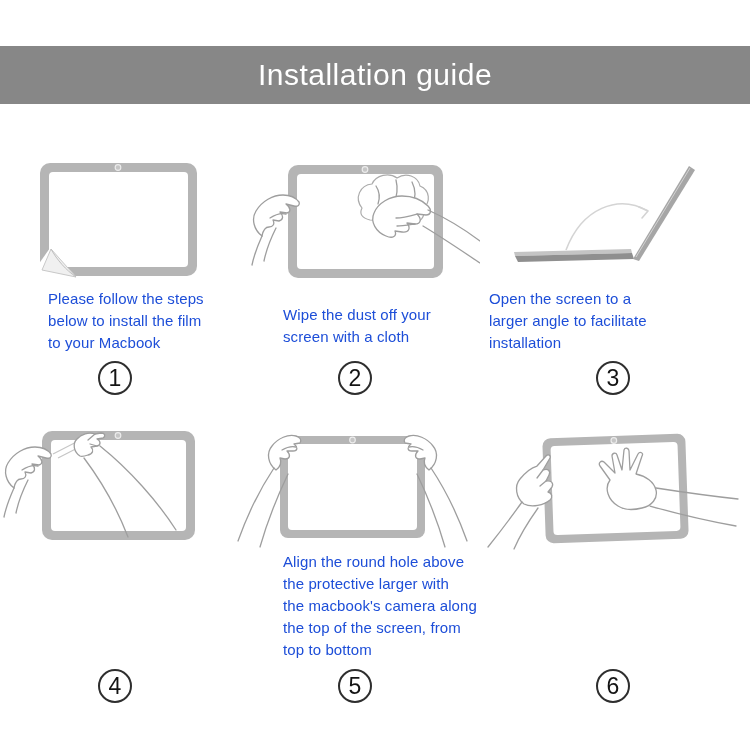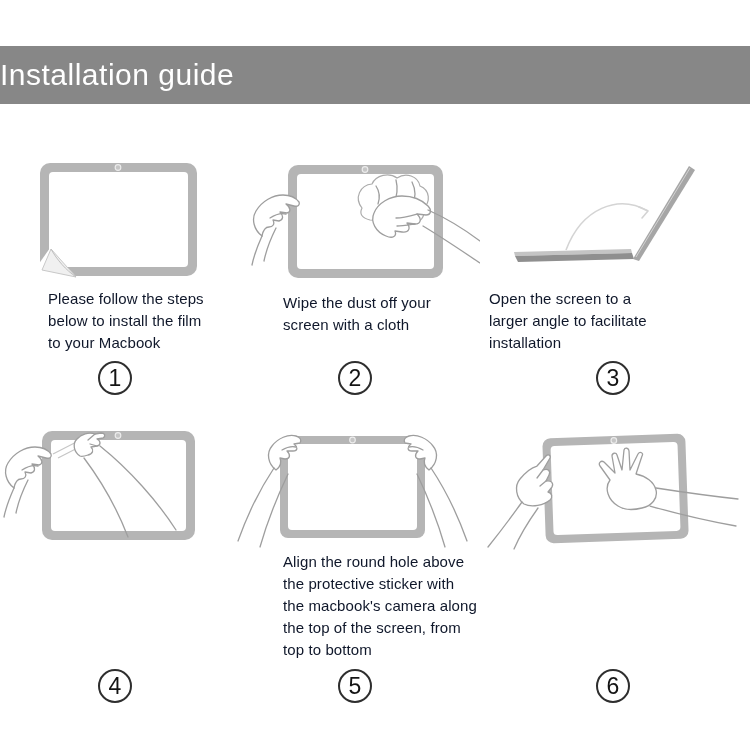--- a/index.html
+++ b/index.html
@@ -2,40 +2,40 @@
 <html><head>
 <meta charset="utf-8">
 <style>
   html,body{margin:0;padding:0;background:#ffffff;}
   .page{
     position:relative;width:750px;height:750px;background:#ffffff;
     font-family:"Liberation Sans","DejaVu Sans",sans-serif;overflow:hidden;
   }
   .banner{
     position:absolute;left:0;top:46px;width:750px;height:58px;
-    background:#878787;display:flex;align-items:center;justify-content:flex-start;
+    background:#878787;display:flex;align-items:center;justify-content:center;
   }
   .banner .title{
     color:#ffffff;font-size:30px;letter-spacing:.5px;line-height:58px;white-space:nowrap;
   }
   .illus{position:absolute;}
   .caption{
-    position:absolute;font-size:15px;line-height:22px;color:#0f172a;
+    position:absolute;font-size:15px;line-height:22px;color:#1d4ed8;
     white-space:pre-line;letter-spacing:.1px;
   }
   .badge{
     position:absolute;width:34px;height:34px;border:2px solid #2e2e2e;border-radius:50%;
     display:flex;align-items:center;justify-content:center;box-sizing:border-box;
     background:#ffffff;
   }
   .badge span{font-size:23px;color:#141414;line-height:1;}
   
   .s1-illus{left:30px;top:148px;}   .s1-cap{left:48px;top:288px;width:200px;}
   .s1-badge{left:98px;top:361px;}
-  .s2-illus{left:250px;top:148px;}  .s2-cap{left:283px;top:292px;width:205px;}
+  .s2-illus{left:250px;top:148px;}  .s2-cap{left:283px;top:304px;width:205px;}
   .s2-badge{left:338px;top:361px;}
   .s3-illus{left:490px;top:150px;}  .s3-cap{left:489px;top:288px;width:225px;}
   .s3-badge{left:596px;top:361px;}
   
   .s4-illus{left:0px;top:418px;}    .s4-cap{left:48px;top:551px;width:205px;}
   .s4-badge{left:98px;top:669px;}
   .s5-illus{left:230px;top:418px;}  .s5-cap{left:283px;top:551px;width:215px;}
   .s5-badge{left:338px;top:669px;}
   .s6-illus{left:480px;top:418px;}  .s6-cap{left:513px;top:551px;width:237px;}
   .s6-badge{left:596px;top:669px;}
@@ -139,21 +139,21 @@
       <path class="ln" d="M58,56 C48,77 38,101 30,129"></path>
     </g>
     <g transform="translate(245,0) scale(-1,1)">
       <path class="hand" d="M46,52 C38,46 36,35 42,28 C48,20 58,16 66,18 C70,19 72,22 70,25 L64,26 C68,29 68,33 63,33 L57,33 C61,37 60,41 55,41 L50,40 C52,45 50,49 46,52 Z"></path>
       <path class="ln" d="M52,32 C57,29 62,28 66,29"></path>
       <path class="ln" d="M44,50 C32,68 18,95 8,123"></path>
       <path class="ln" d="M58,56 C48,77 38,101 30,129"></path>
     </g>
   </svg>
   <div class="caption s5-cap">Align the round hole above
-the protective sticker with
+the protective larger with
 the macbook's camera along
 the top of the screen, from
 top to bottom</div>
   <div class="badge s5-badge">
       <span>5</span>
     </div>
 
   <svg class="illus s6-illus" width="262" height="142" viewBox="0 0 262 142">
     <g transform="rotate(-2 135 70)">
       <rect x="64" y="18" width="143" height="105" rx="8" fill="#b5b5b5"></rect>

